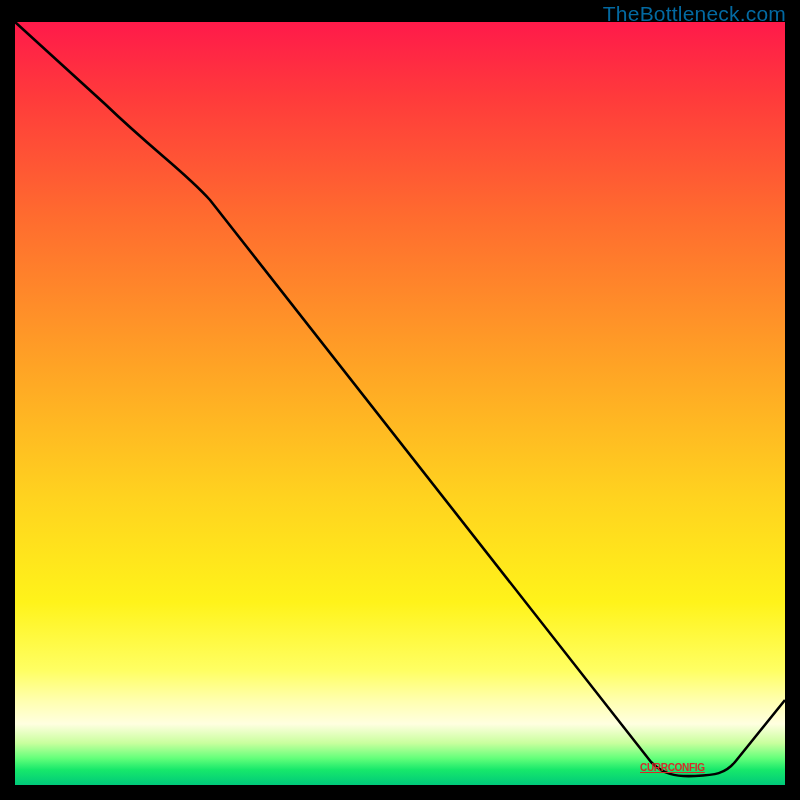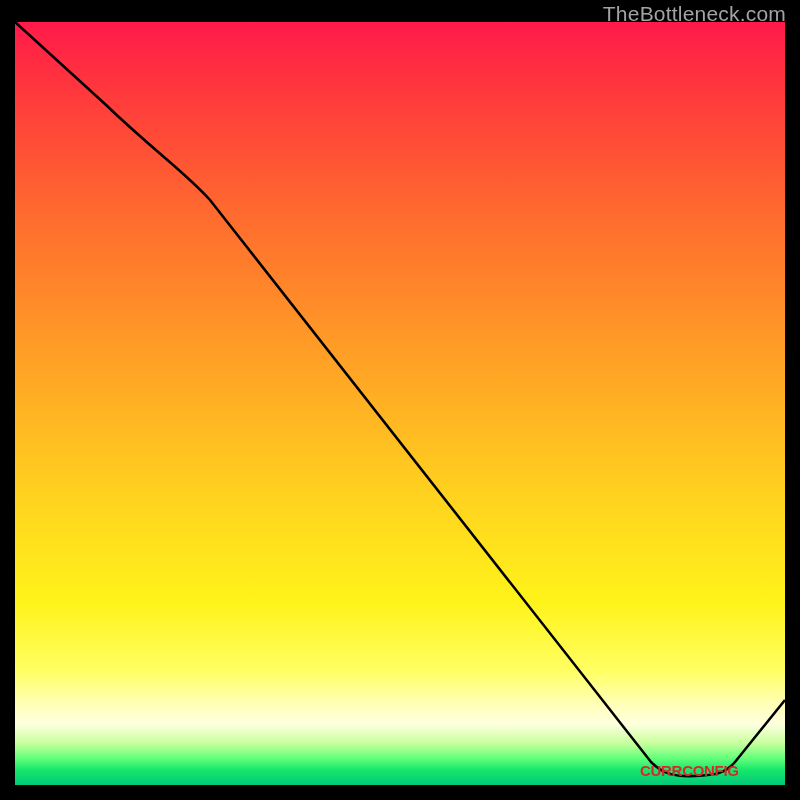--- a/index.html
+++ b/index.html
@@ -38,42 +38,43 @@
       #c9ff9e 94.5%,
       #63ff7a 96.5%,
       #17e86b 98%,
       #00c97a 100%
     );
   }
   .watermark {
     position: absolute;
     top: 2px;
     right: 14px;
-    color: #a3a3a3;
+    color: #0369a1;
     font-size: 21px;
     font-weight: 400;
     letter-spacing: 0.2px;
     font-family: Arial, sans-serif;
   }
   .svg-overlay {
     position: absolute;
     left: 15px;
     top: 22px;
     width: 770px;
     height: 763px;
     pointer-events: none;
   }
   .marker-label {
     position: absolute;
     color: #d62a2a;
-    font-size: 15px;
+    font-size: 10px;
     font-weight: 700;
     font-family: Arial, sans-serif;
     letter-spacing: -0.3px;
     white-space: nowrap;
+    text-decoration: underline;
   }
 </style>
 </head>
 <body>
 
 <div class="watermark">TheBottleneck.com</div>
 
 <div class="frame">
   <div class="plot"></div>
 </div>

